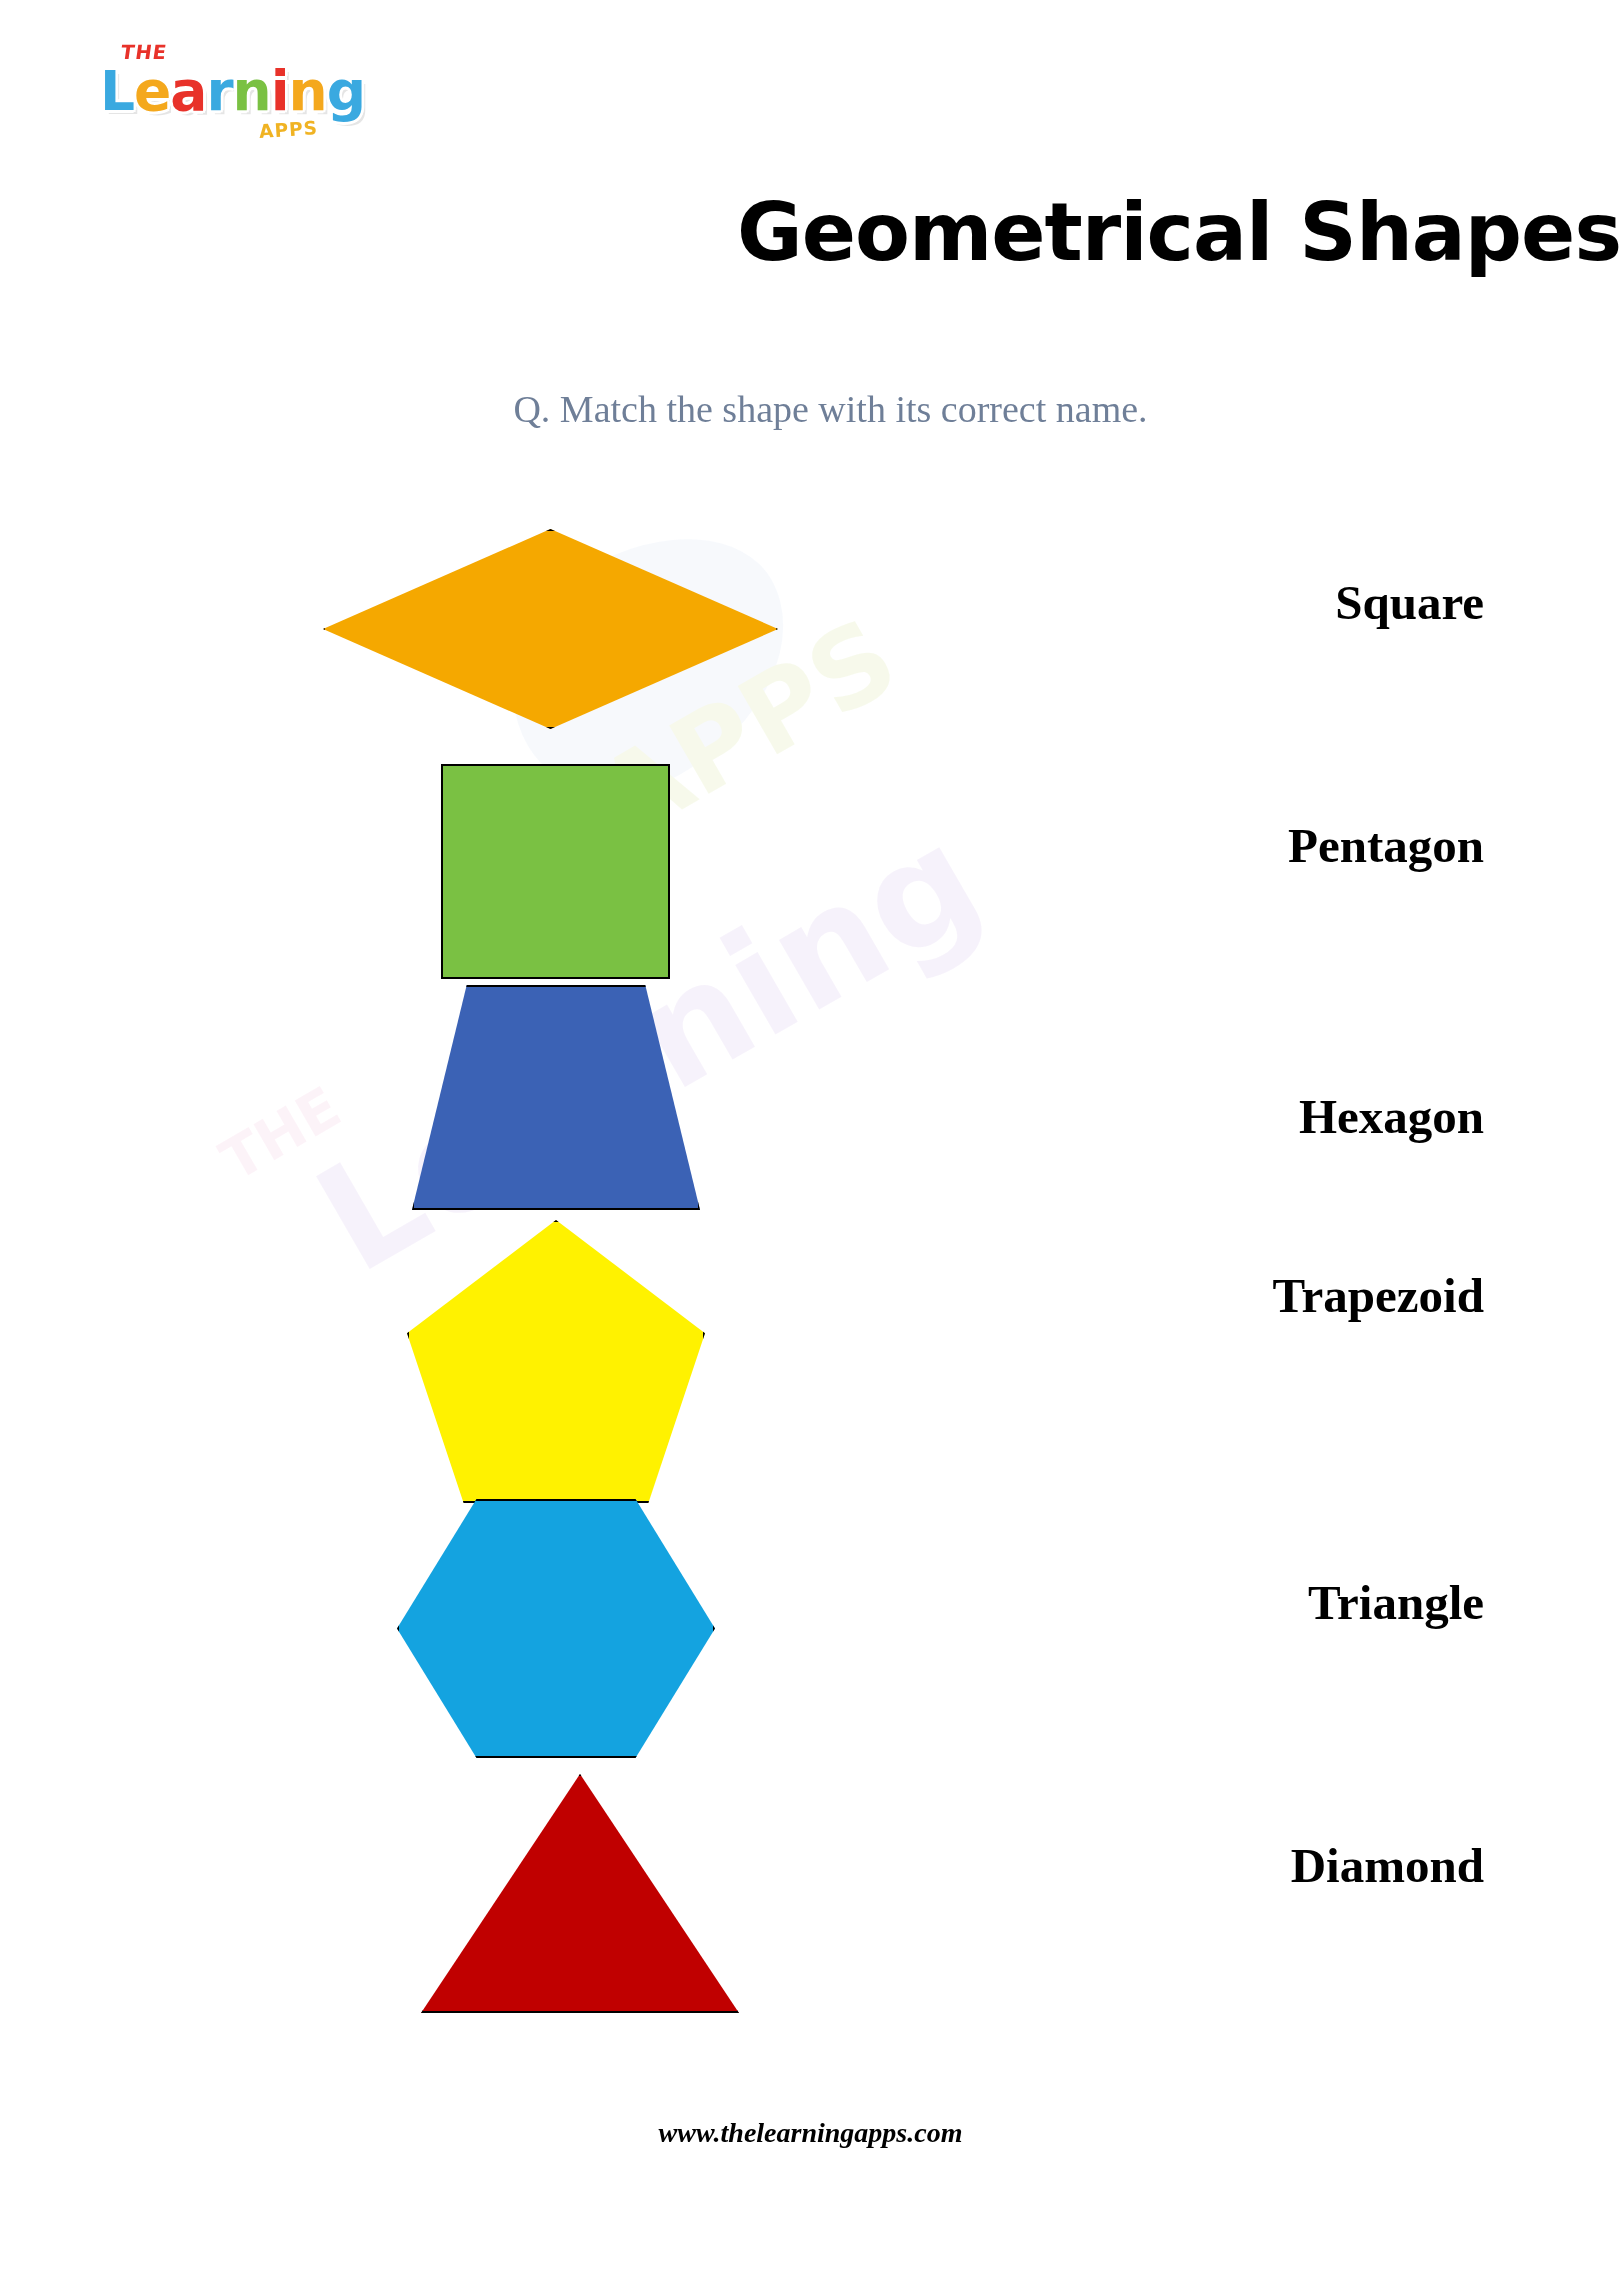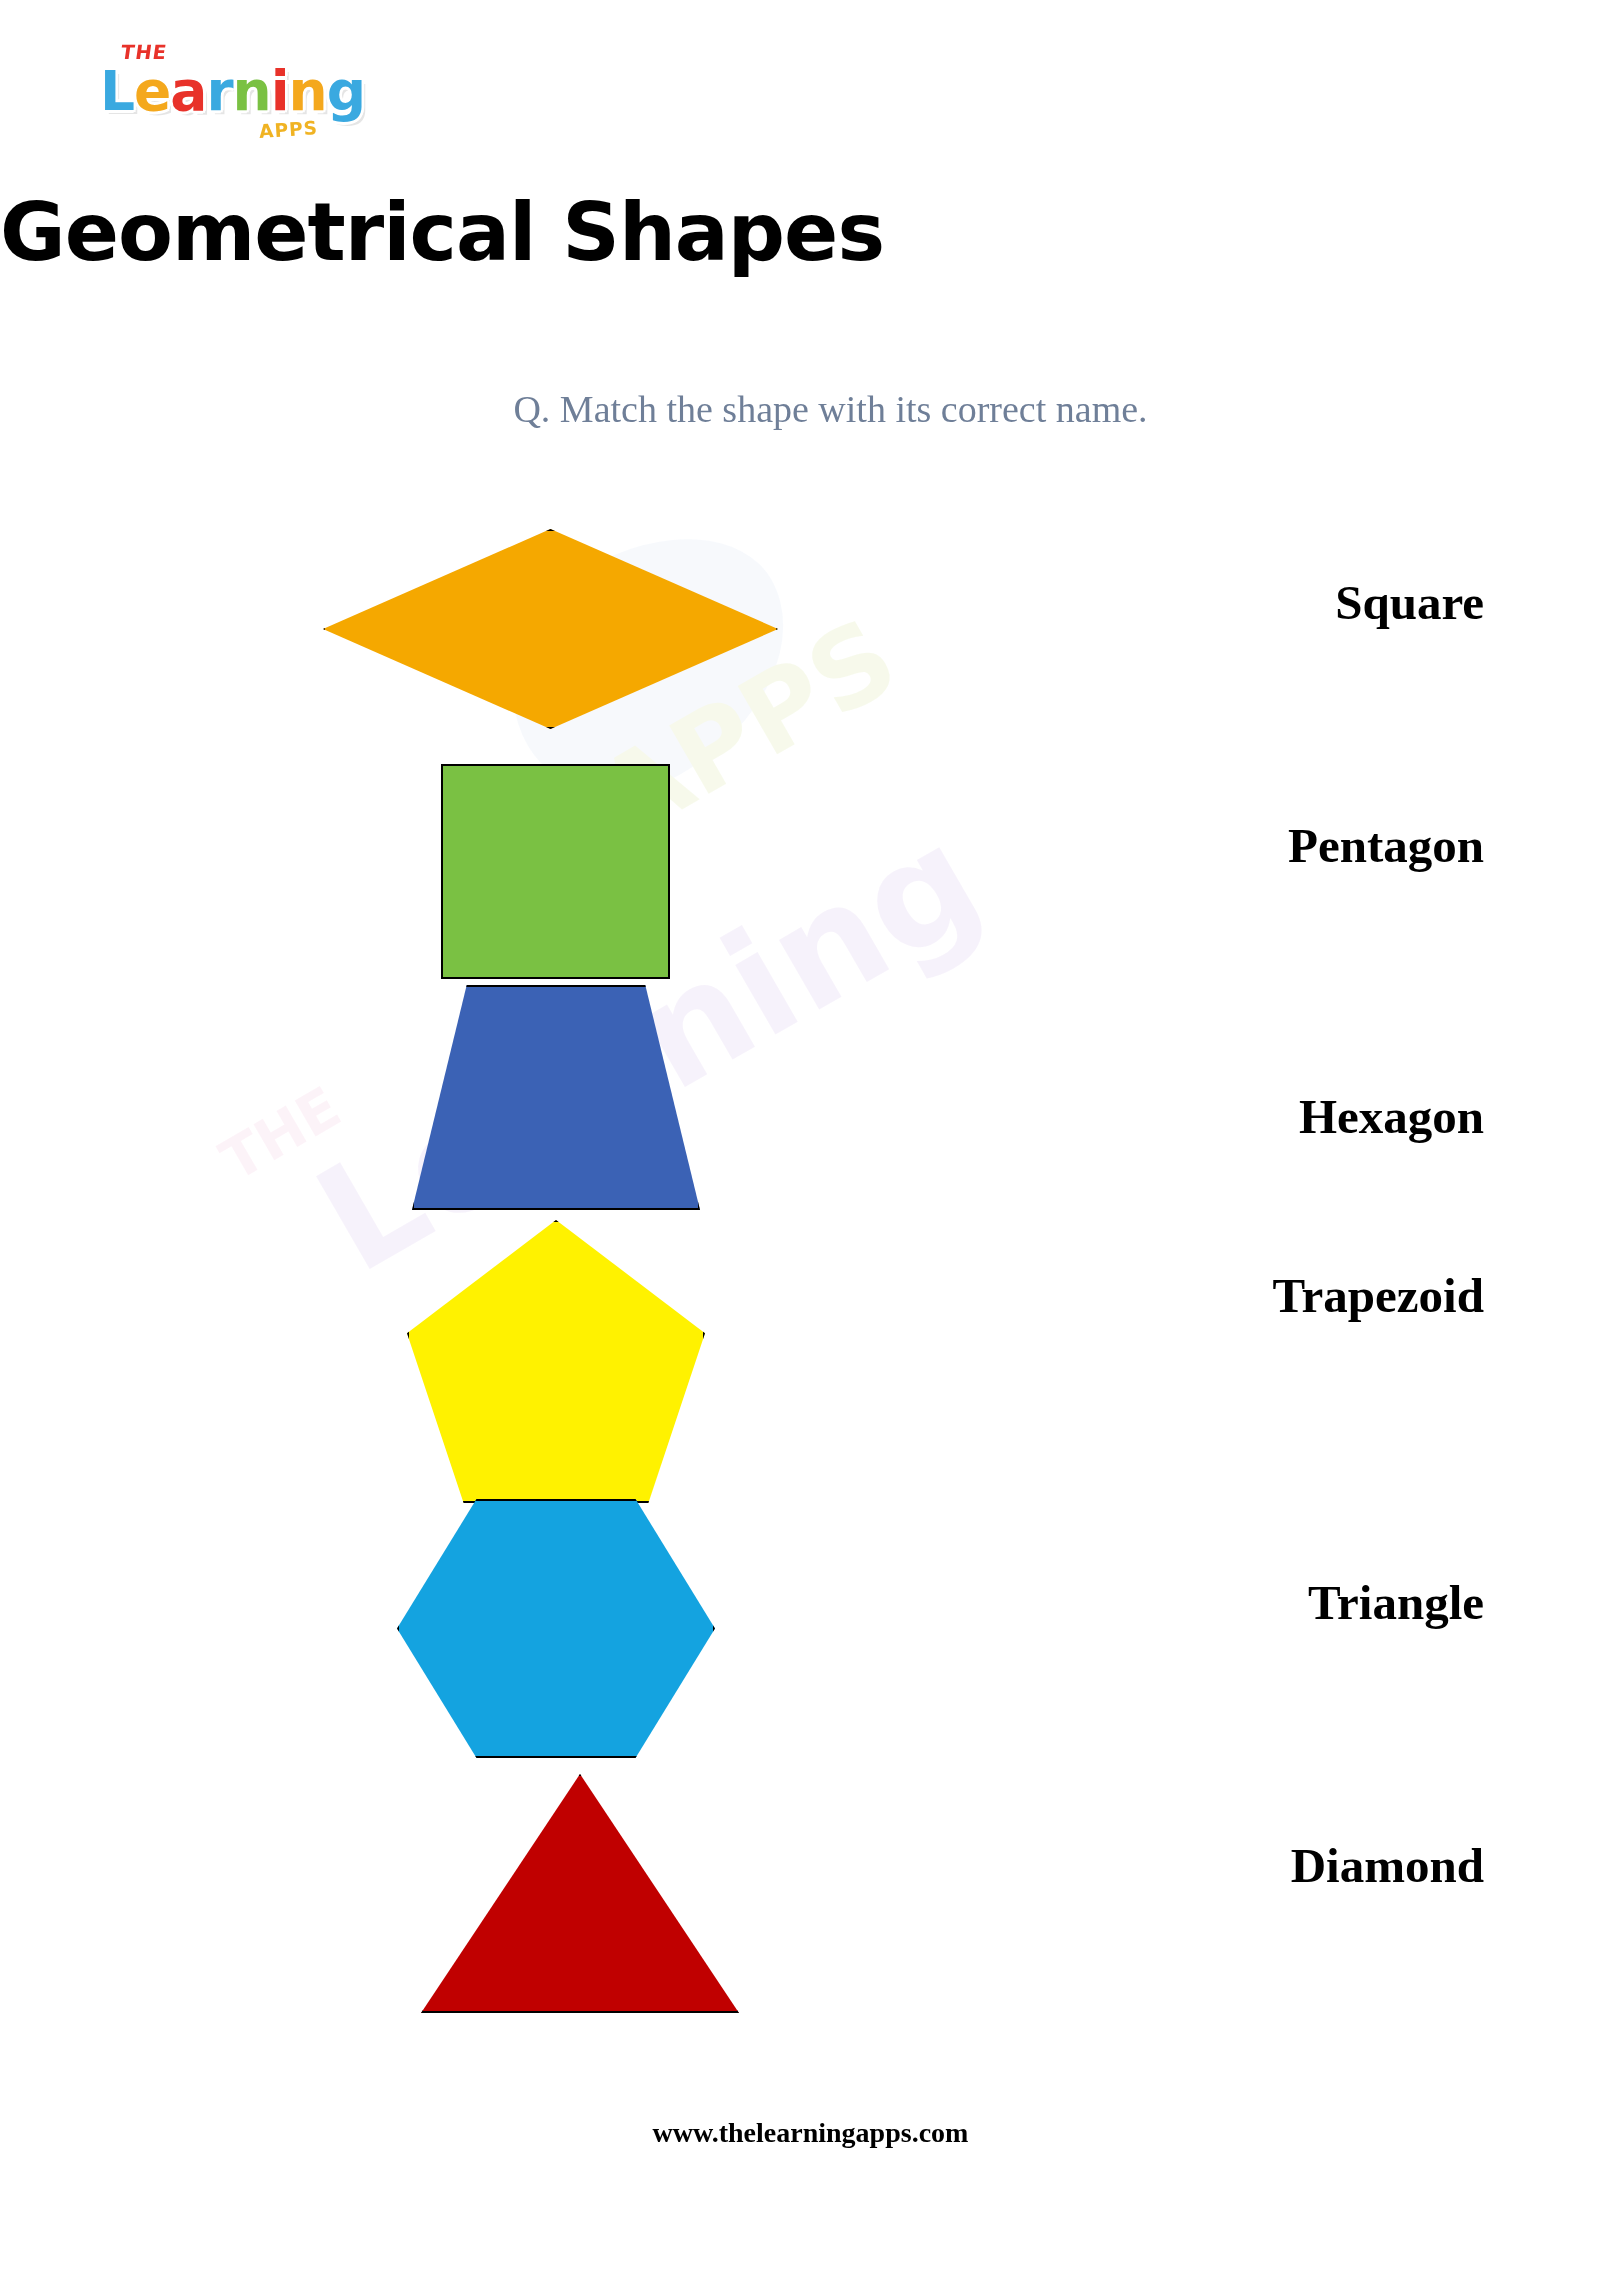--- a/index.html
+++ b/index.html
@@ -63,21 +63,21 @@
     transform: rotate(-4deg);
     letter-spacing: 1px;
   }
 
   
   .page-title {
     position: absolute;
     left: 0;
     right: 0;
     top: 186px;
-    text-align: left;
+    text-align: right;
     font-family: "DejaVu Sans", sans-serif;
     font-weight: bold;
     font-size: 80px;
     color: #000000;
     letter-spacing: -1px;
   }
   .instruction {
     position: absolute;
     left: 0;
     right: 0;
@@ -223,20 +223,21 @@
   .footer {
     position: absolute;
     left: 0;
     right: 0;
     top: 2117px;
     text-align: center;
     font-family: "Liberation Serif", serif;
     font-weight: bold;
     font-size: 28px;
     color: #000000;
+    font-style: italic;
   }
 </style>
 </head>
 <body>
 
 <div class="logo">
   <div class="logo-the">THE</div>
   <div class="logo-main">
     <span style="color:#3aa9e0">L</span><span style="color:#f4a81d">e</span><span style="color:#e8322a">a</span><span style="color:#3aa9e0">r</span><span style="color:#7ac143">n</span><span style="color:#e8322a">i</span><span style="color:#f4a81d">n</span><span style="color:#3aa9e0">g</span>
   </div>

